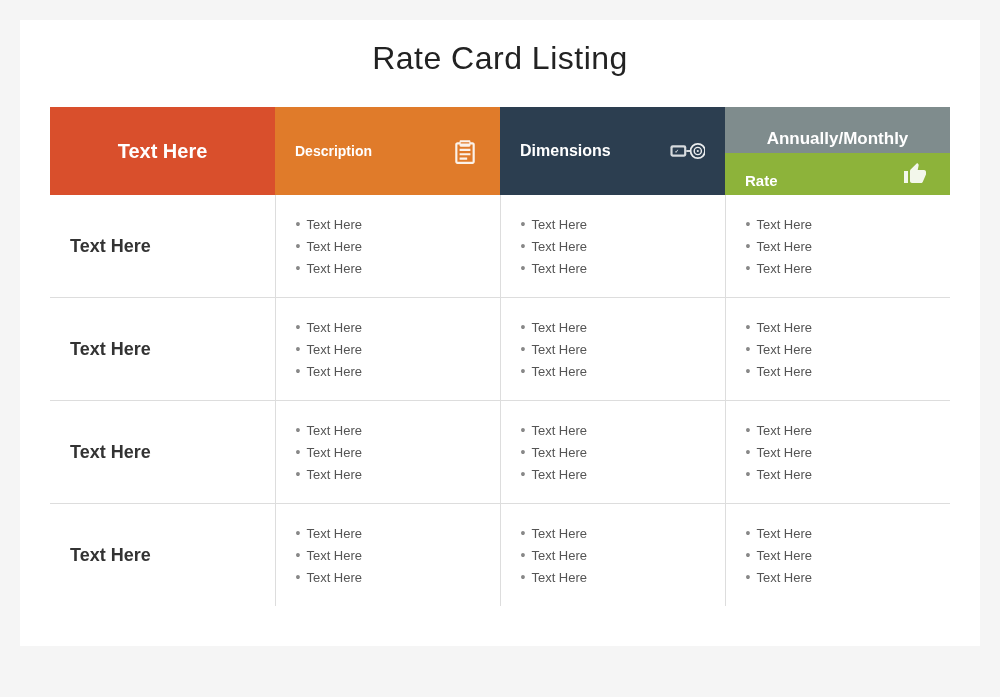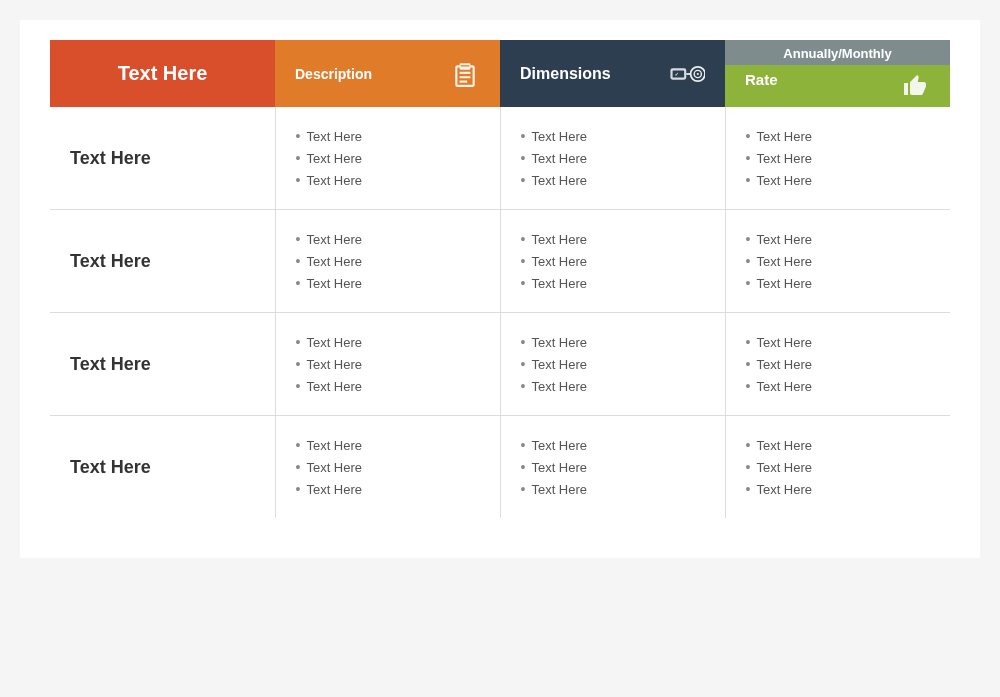--- a/index.html
+++ b/index.html
@@ -80,38 +80,38 @@
 
     .th-dim-inner {
       display: flex;
       align-items: center;
       justify-content: space-between;
     }
 
     .th-rate-top {
       background-color: #7f8c8d;
       color: #ffffff;
-      font-size: 13px;
+      font-size: 17px;
       font-weight: 600;
-      padding: 6px 20px 4px 20px;
+      padding: 22px 20px 4px 20px;
       vertical-align: middle;
     }
 
     .th-rate-bottom {
       background-color: #8db33a;
       color: #ffffff;
       font-size: 15px;
       font-weight: 600;
       padding: 6px 20px;
       vertical-align: middle;
     }
 
     .th-rate-bottom-inner {
       display: flex;
-      align-items: flex-start;
+      align-items: flex-end;
       justify-content: space-between;
     }
 
     
     .icon-clipboard {
       width: 30px;
       height: 30px;
       display: inline-flex;
       align-items: center;
       justify-content: center;
@@ -199,20 +199,21 @@
       content: "•";
       color: #888888;
       font-size: 14px;
       flex-shrink: 0;
     }
   </style>
 </head>
 <body>
 
 <div class="page-container">
+  <h1 class="page-title">Rate Card Listing</h1>
 
   <table class="rate-card-table">
     <colgroup>
       <col class="col-name">
       <col class="col-desc">
       <col class="col-dim">
       <col class="col-rate">
     </colgroup>
     <thead>
       <tr>

